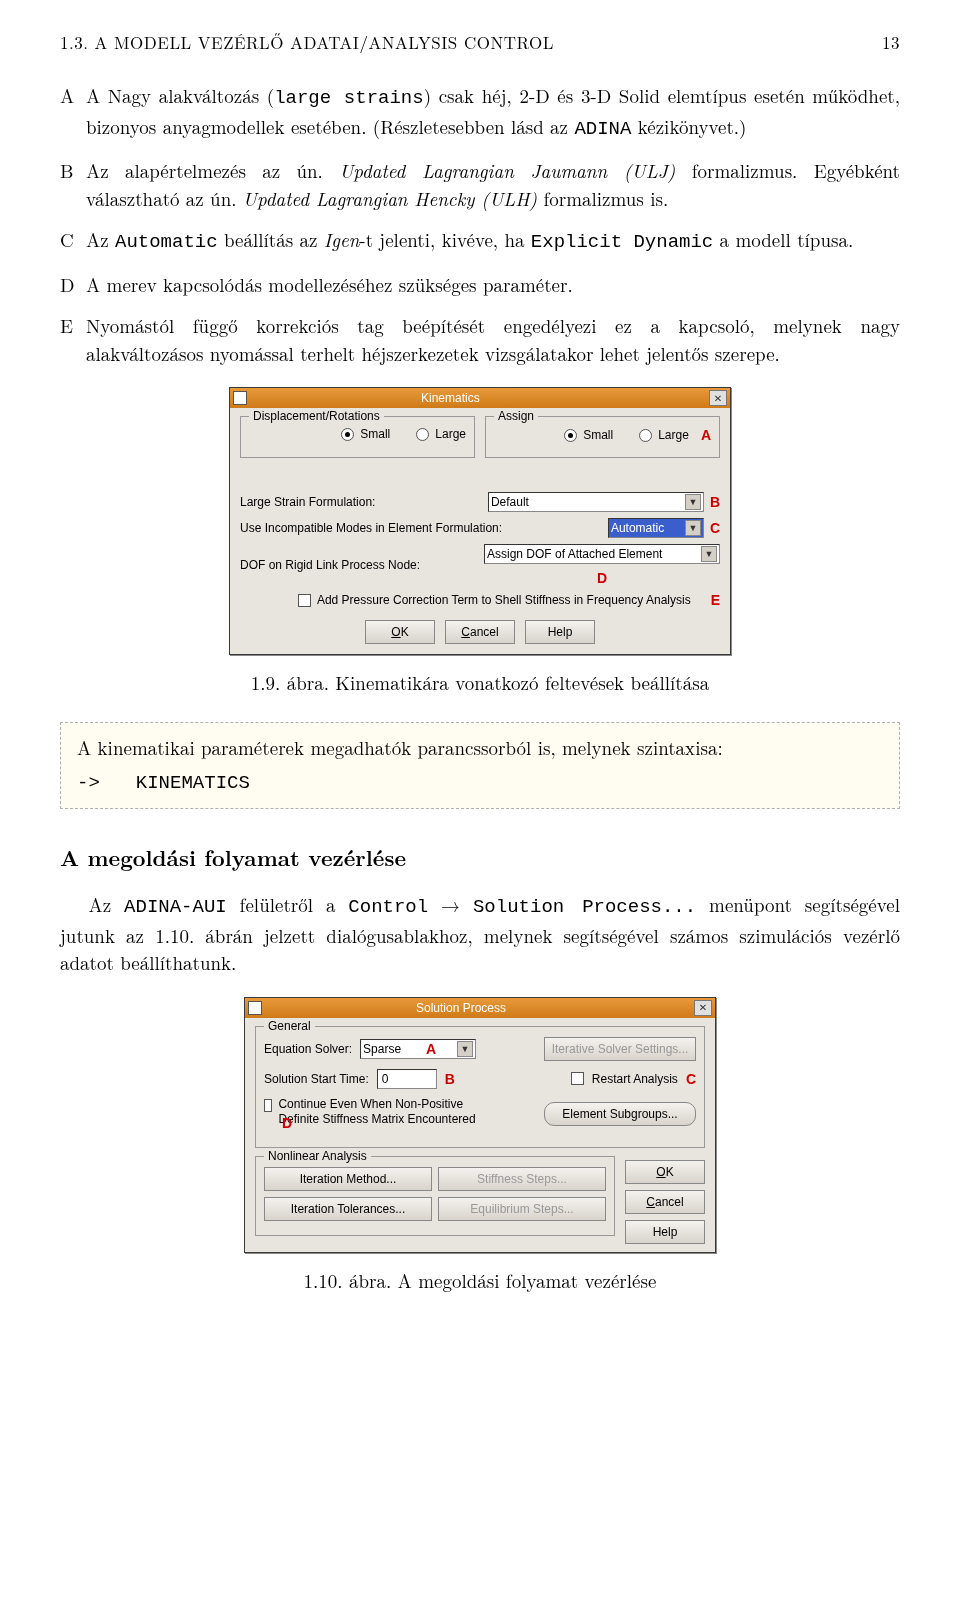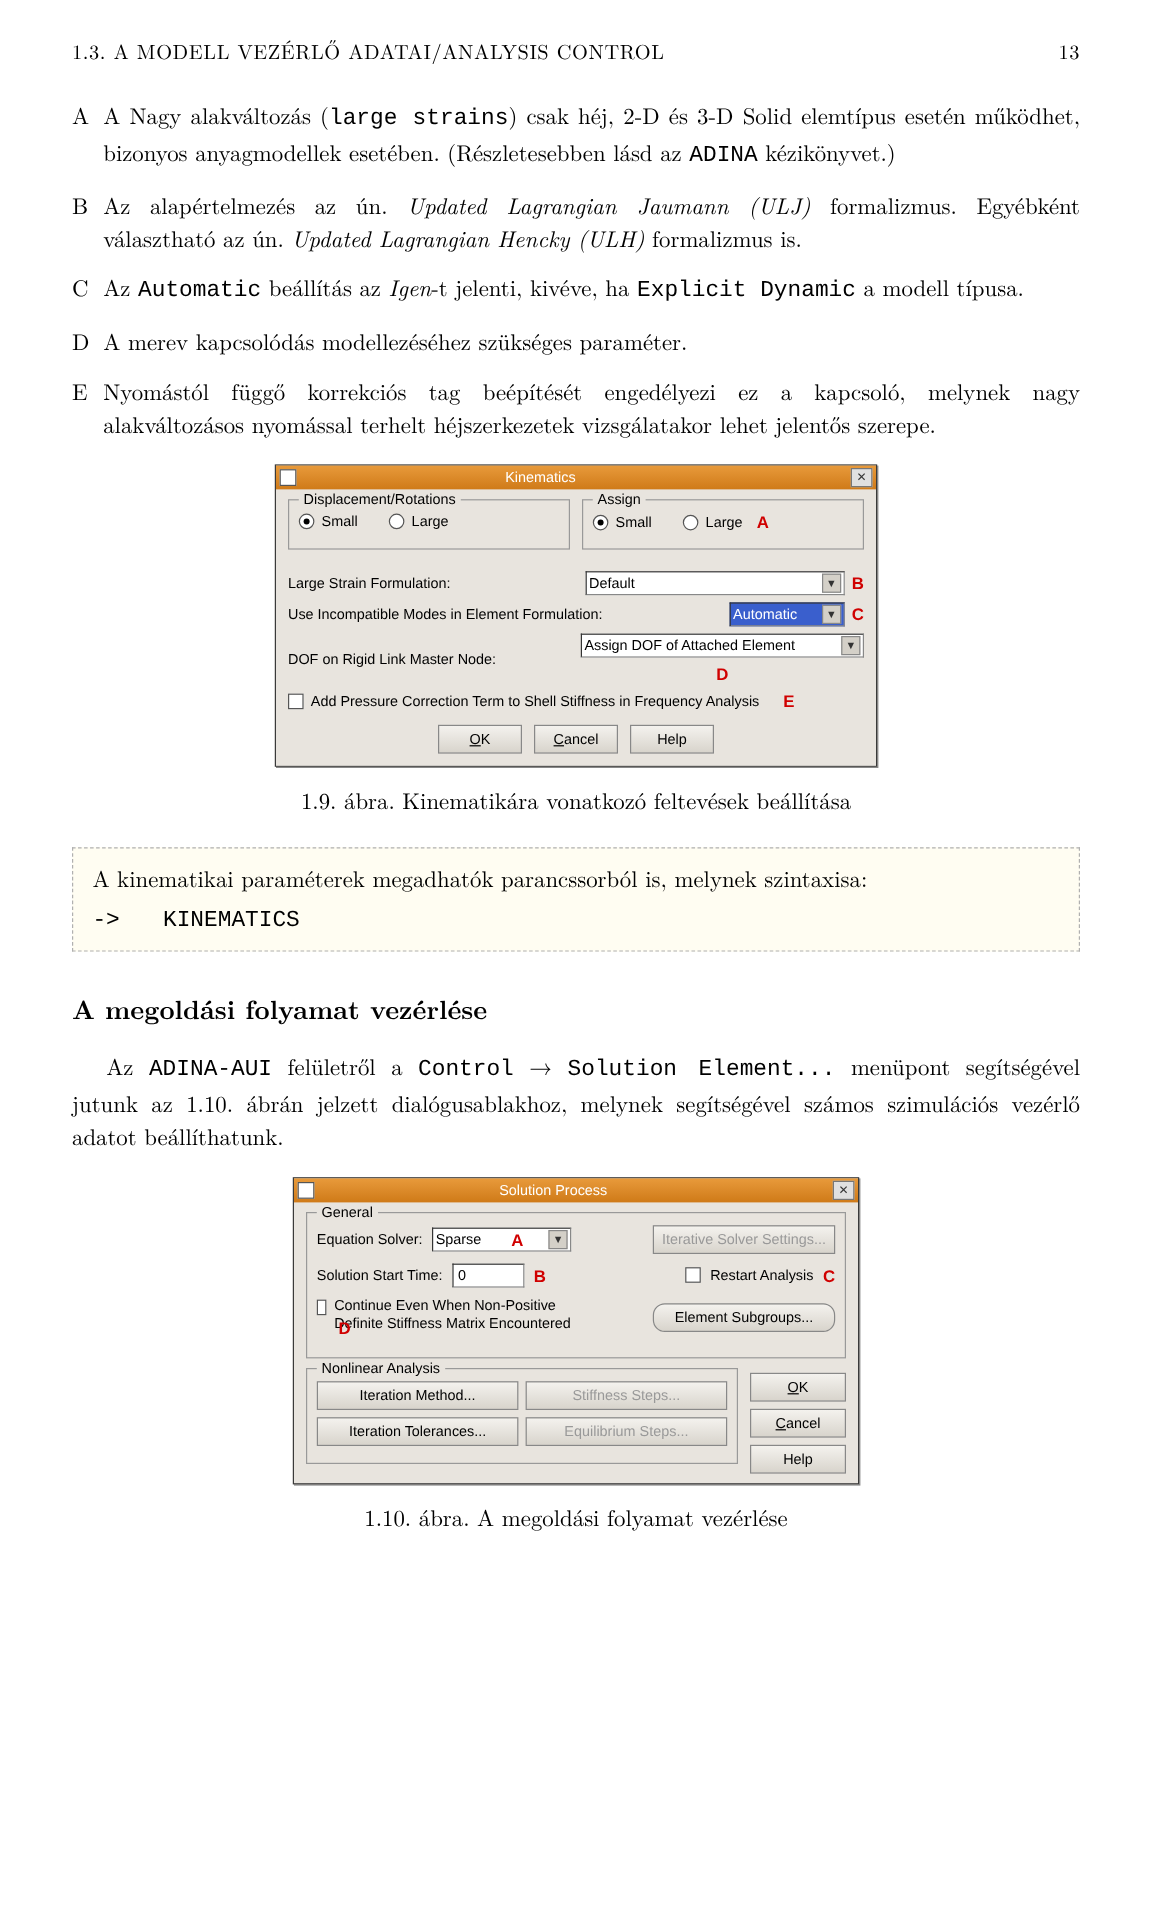--- a/index.html
+++ b/index.html
@@ -119,21 +119,21 @@
     padding: 10px 8px 8px 8px;
     margin-bottom: 8px;
   }
   .groupbox .legend {
     position: absolute;
     top: -8px; left: 8px;
     background: #e8e4de;
     padding: 0 4px;
     font-size: 12px;
   }
-  .row { display: flex; align-items: center; gap: 6px; margin-bottom: 6px; }
+  .row { display: flex; align-items: center; gap: 6px; margin-bottom: 6px; justify-content: flex-end; }
   .radio {
     width: 11px; height: 11px; border: 1px solid #555; border-radius: 50%;
     display: inline-flex; align-items: center; justify-content: center; background:#fff;
   }
   .radio.sel::after { content:""; width:5px; height:5px; background:#000; border-radius:50%; }
   .chk {
     width: 11px; height: 11px; border: 1px solid #555; background:#fff; display:inline-block;
   }
   .combo {
     background: #fff; border: 1px inset #888; height: 18px;
@@ -241,21 +241,21 @@
               <span class="radio sel"></span>
               <span>Small</span>
               <span style="width:14px;"></span>
               <span class="radio"></span>
               <span>Large</span>
               <span class="annot" style="margin-left:6px;">A</span>
             </div>
           </div>
         </div>
 
-        <div class="kin-row" style="margin-top:10px;">
+        <div class="kin-row" style="margin-top:26px;">
           <span>Large Strain Formulation:</span>
           <span style="display:flex; align-items:center; gap:6px;">
             <span class="combo" style="width:210px;">
               <span>Default</span>
               <span class="arrow">▼</span>
             </span>
             <span class="annot">B</span>
           </span>
         </div>
 
@@ -264,21 +264,21 @@
           <span style="display:flex; align-items:center; gap:6px;">
             <span class="combo sel" style="width:90px;">
               <span>Automatic</span>
               <span class="arrow">▼</span>
             </span>
             <span class="annot">C</span>
           </span>
         </div>
 
         <div class="kin-row">
-          <span>DOF on Rigid Link Master Node:</span>
+          <span>DOF on Rigid Link Process Node:</span>
           <span style="display:flex; align-items:center; gap:6px;flex-direction:column;">
             <span class="combo" style="width:230px;">
               <span>Assign DOF of Attached Element</span>
               <span class="arrow">▼</span>
             </span>
             <span class="annot">D</span>
           </span>
         </div>
 
         <div class="row" style="margin-top:6px;">
@@ -308,21 +308,21 @@
     <div>A kinematikai paraméterek megadhatók parancssorból is, melynek szintaxisa:</div>
     <div class="cmd-line">
       <span>-&gt;</span>
       <span>KINEMATICS</span>
     </div>
   </div>
 
   <h2 class="section">A megoldási folyamat vezérlése</h2>
 
   <p class="para">
-    <span>Az </span><span class="mono">ADINA-AUI</span><span> felületről a </span><span class="mono">Control</span><span> → </span><span class="mono">Solution Element...</span><span> menüpont segítségével jutunk az 1.10. ábrán jelzett dialógusablakhoz, melynek segítségével számos szimulációs vezérlő adatot beállíthatunk.</span>
+    <span>Az </span><span class="mono">ADINA-AUI</span><span> felületről a </span><span class="mono">Control</span><span> → </span><span class="mono">Solution Process...</span><span> menüpont segítségével jutunk az 1.10. ábrán jelzett dialógusablakhoz, melynek segítségével számos szimulációs vezérlő adatot beállíthatunk.</span>
   </p>
 
   <div class="fig-wrap">
     <div class="dialog" style="width:470px;">
       <div class="titlebar">
         <span class="tb-left">
           <span class="tb-icon"></span>
           <span style="flex:1; text-align:center; padding-left:150px;">Solution Process</span>
         </span>
         <span class="tb-close">✕</span>

